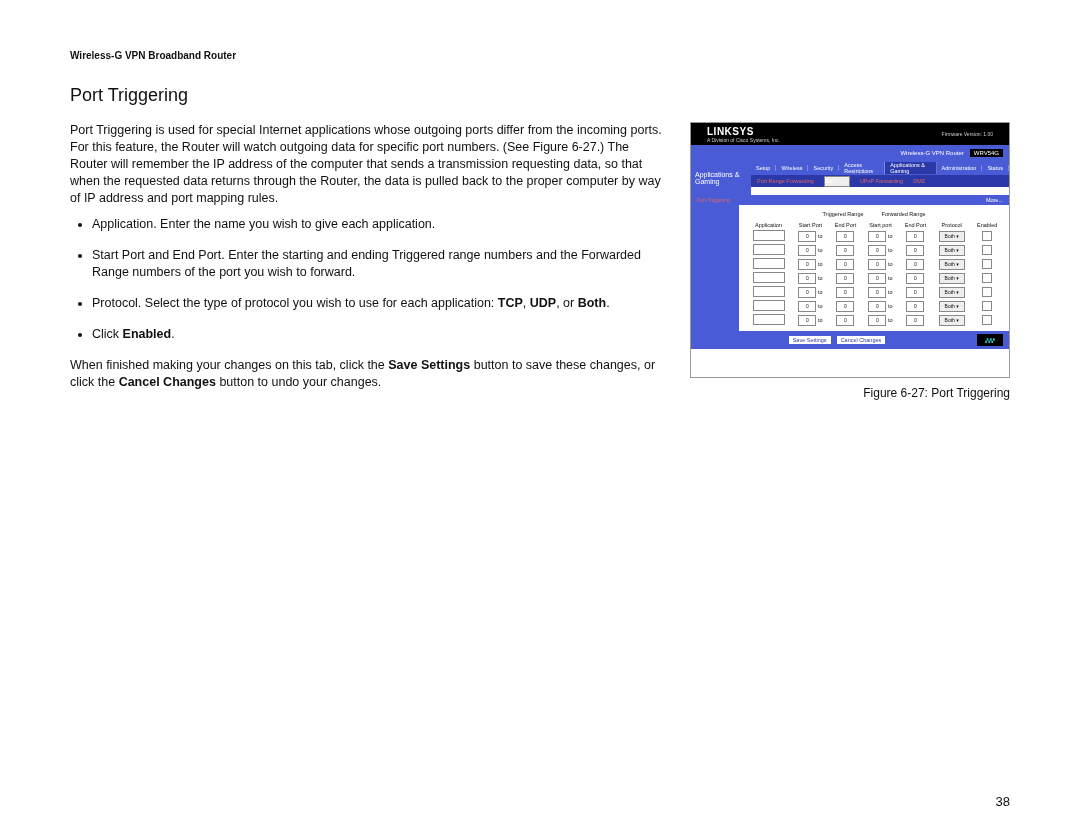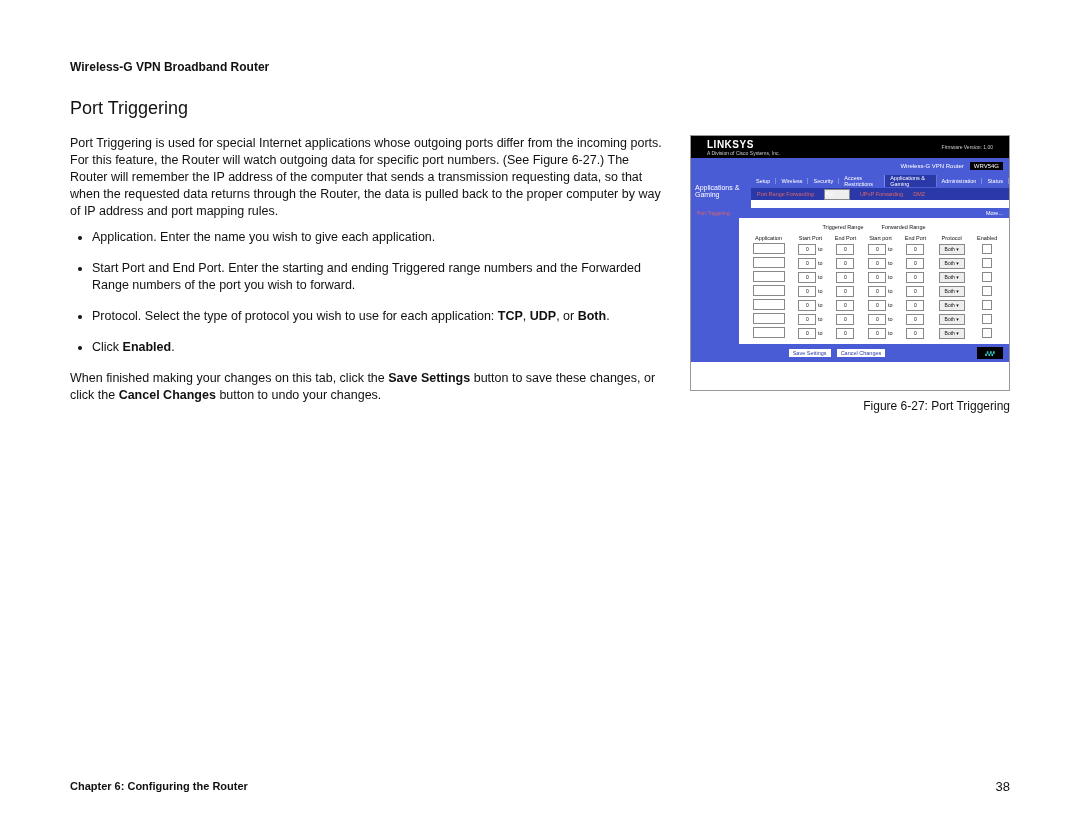--- a/index.html
+++ b/index.html
@@ -12,24 +12,23 @@
     background: #fff;
     position: relative;
   }
   .page {
     padding: 50px 70px 40px 70px;
     box-sizing: border-box;
     height: 100%;
     position: relative;
   }
   .header {
-    font-size: 12px;
+    font-size: 10px;
     font-weight: bold;
     margin-bottom: 24px;
-    margin-top: 10px;
   }
   .section-title {
     font-size: 18px;
     font-weight: normal;
     margin-bottom: 16px;
   }
   .columns {
     display: flex;
     gap: 26px;
   }
@@ -302,17 +301,16 @@
           </div>
           <div class="cisco">▞▞▞</div>
         </div>
       </div>
       <div class="figcap">Figure 6-27: Port Triggering</div>
     </div>
   </div>
 
   <div class="footer">
     <div class="footer-left">
-      <div>Chapter 6: Configuring the Router</div>
     </div>
     <div class="footer-pg">38</div>
   </div>
 </div>
 
 </body></html>

